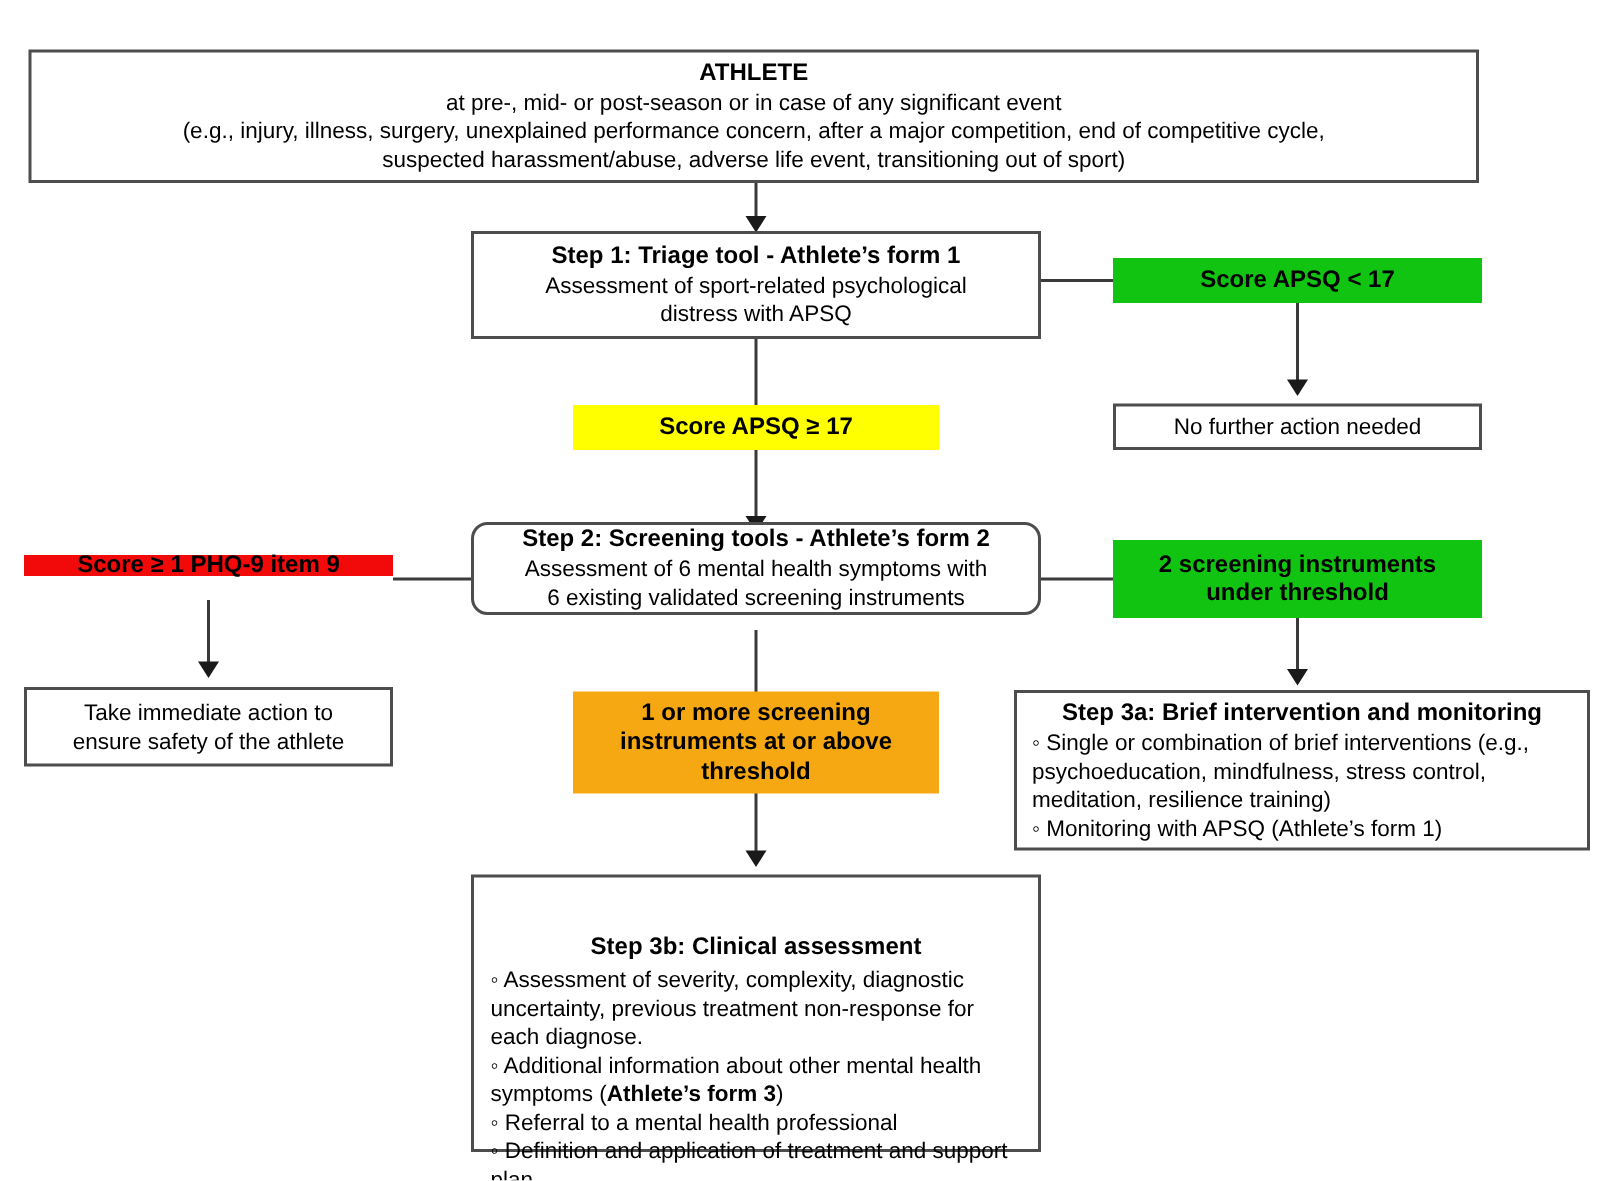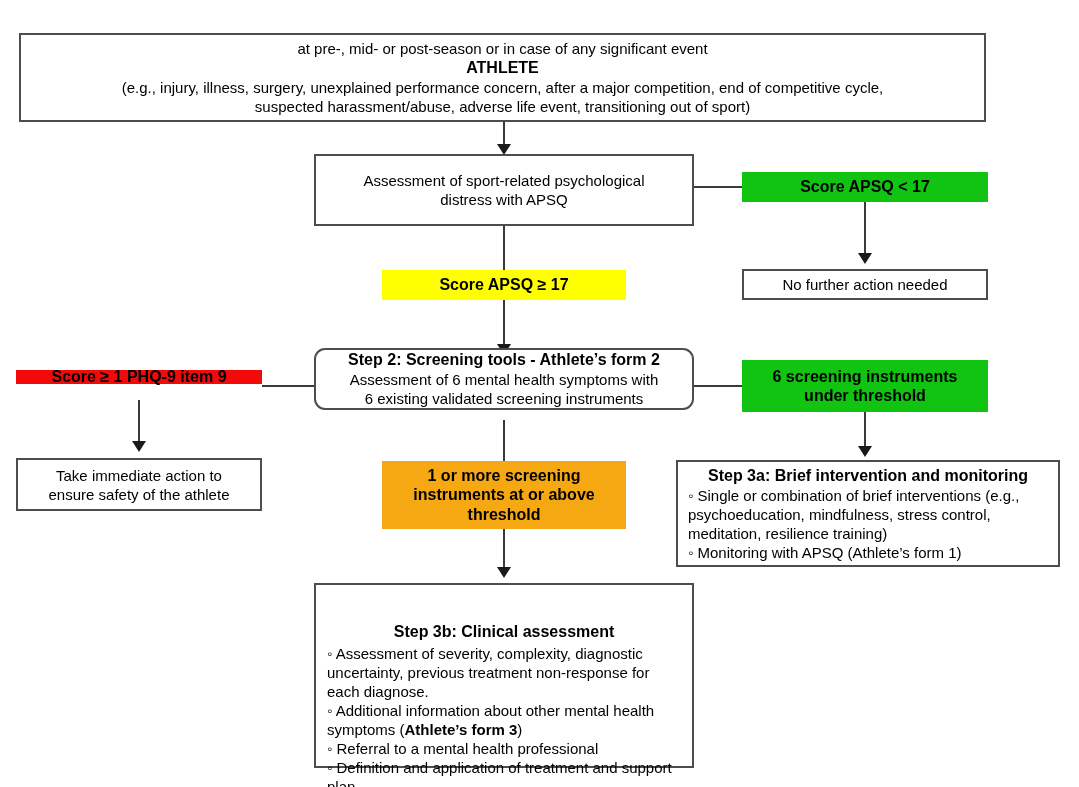--- a/index.html
+++ b/index.html
@@ -61,30 +61,31 @@
   .t15b { font-size: 16px; line-height: 19.5px; }
   .t16 { font-size: 16px; line-height: 20px; }
   .hang { padding-left: 2px; }
 </style>
 </head>
 <body>
 
 <div id="canvas">
 
   <div class="box" style="left:19px; top:33px; width:967px; height:89px;">
+    <div class="ctr b t16">ATHLETE</div>
     <div class="ctr t15">at pre-, mid- or post-season or in case of any significant event</div>
-    <div class="ctr b t16">ATHLETE</div>
     <div class="ctr t15">(e.g., injury, illness, surgery, unexplained performance concern, after a major competition, end of competitive cycle,</div>
     <div class="ctr t15">suspected harassment/abuse, adverse life event, transitioning out of sport)</div>
   </div>
 
   <div class="ln vline" style="left:503px; top:122px; height:27px;"></div>
   <div class="arrowhead" style="left:497px; top:144px;"></div>
 
   <div class="box" style="left:314px; top:154px; width:380px; height:72px;">
+    <div class="ctr b t16">Step 1: Triage tool - Athlete’s form 1</div>
     <div class="ctr t15">Assessment of sport-related psychological</div>
     <div class="ctr t15">distress with APSQ</div>
   </div>
 
   <div class="ln hline" style="left:694px; top:186px; width:48px;"></div>
 
   <div class="tagbox ctr t15b" style="left:742px; top:172px; width:246px; height:30px; background:#11c411;">
     <span>Score APSQ &lt; 17</span>
   </div>
 
@@ -118,21 +119,21 @@
   <div class="arrowhead" style="left:132px; top:441px;"></div>
 
   <div class="box" style="left:16px; top:458px; width:246px; height:53px;">
     <div class="ctr t15">Take immediate action to</div>
     <div class="ctr t15">ensure safety of the athlete</div>
   </div>
 
   <div class="ln hline" style="left:694px; top:385px; width:48px;"></div>
 
   <div class="tagbox ctr t15b" style="left:742px; top:360px; width:246px; height:52px; background:#11c411;">
-    <span>6 screening instruments</span>
+    <span>2 screening instruments</span>
     <span>under threshold</span>
   </div>
 
   <div class="ln vline" style="left:864px; top:412px; height:38px;"></div>
   <div class="arrowhead" style="left:858px; top:446px;"></div>
 
   <div class="box lft" style="left:676px; top:460px; width:384px; height:107px; padding:4px 8px;">
     <div class="ctr b t16">Step 3a: Brief intervention and monitoring</div>
     <div class="lft t15 hang">◦ Single or combination of brief interventions (e.g., psychoeducation, mindfulness, stress control, meditation, resilience training)</div>
     <div class="lft t15 hang">◦ Monitoring with APSQ (Athlete’s form 1)</div>

